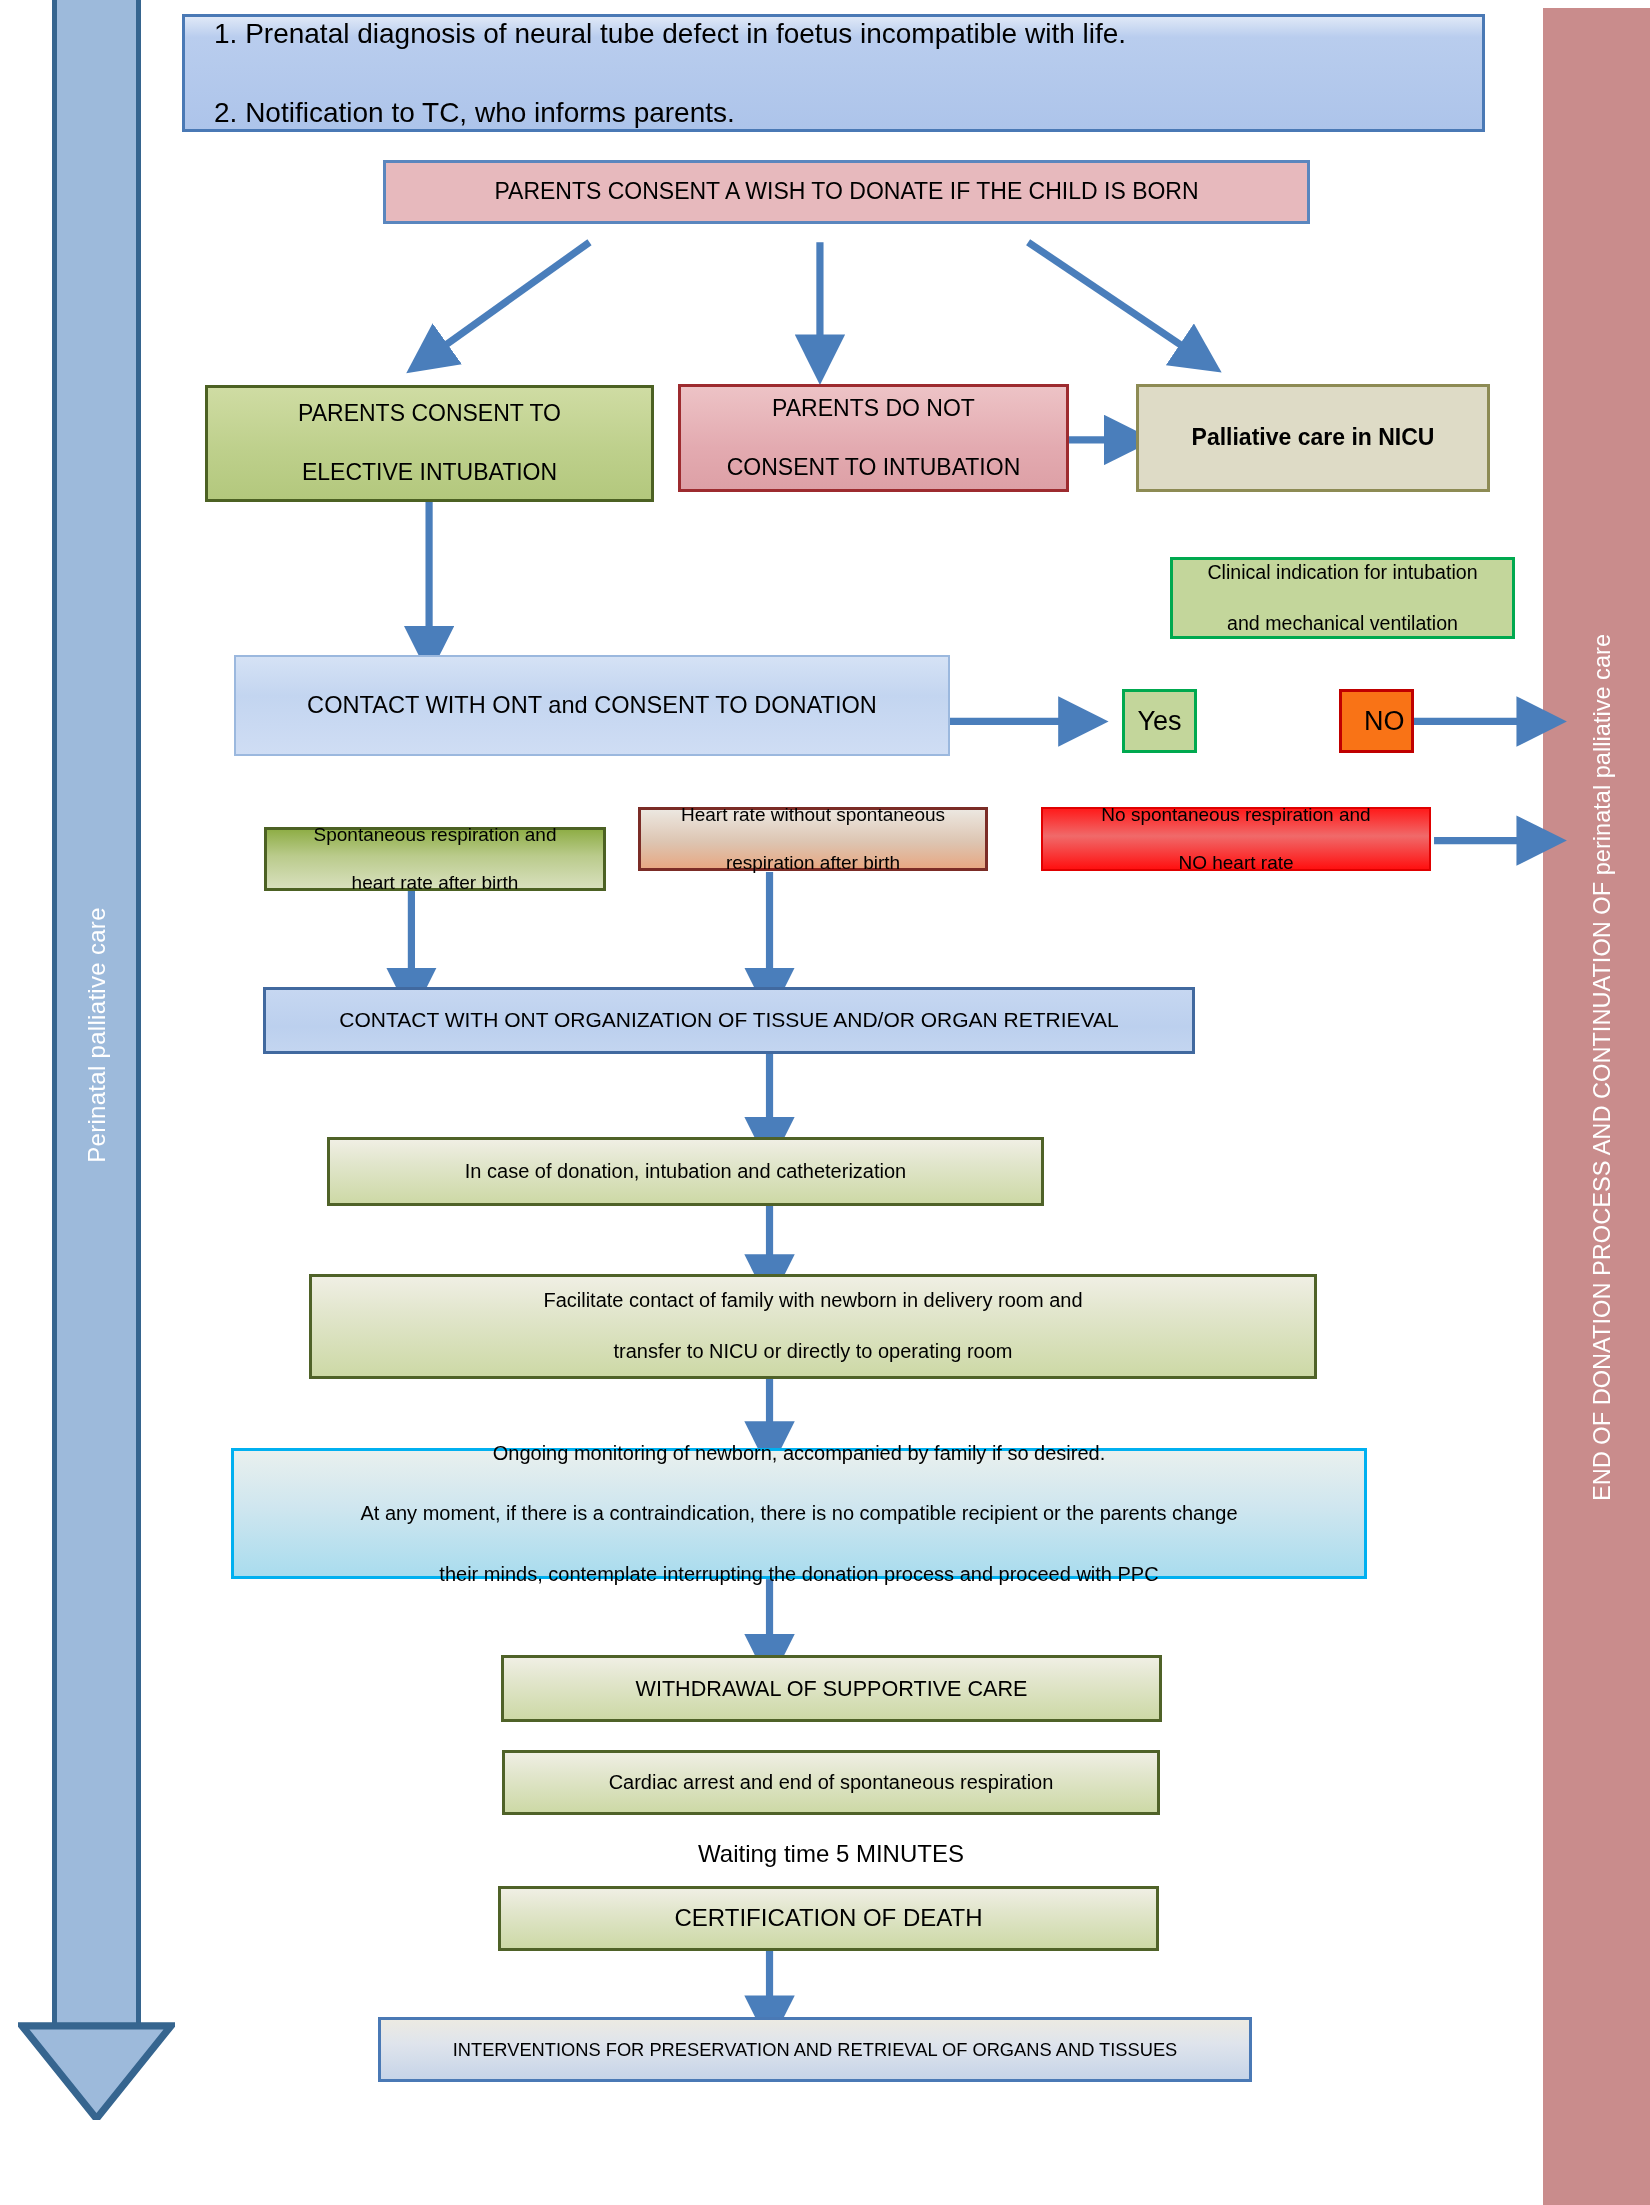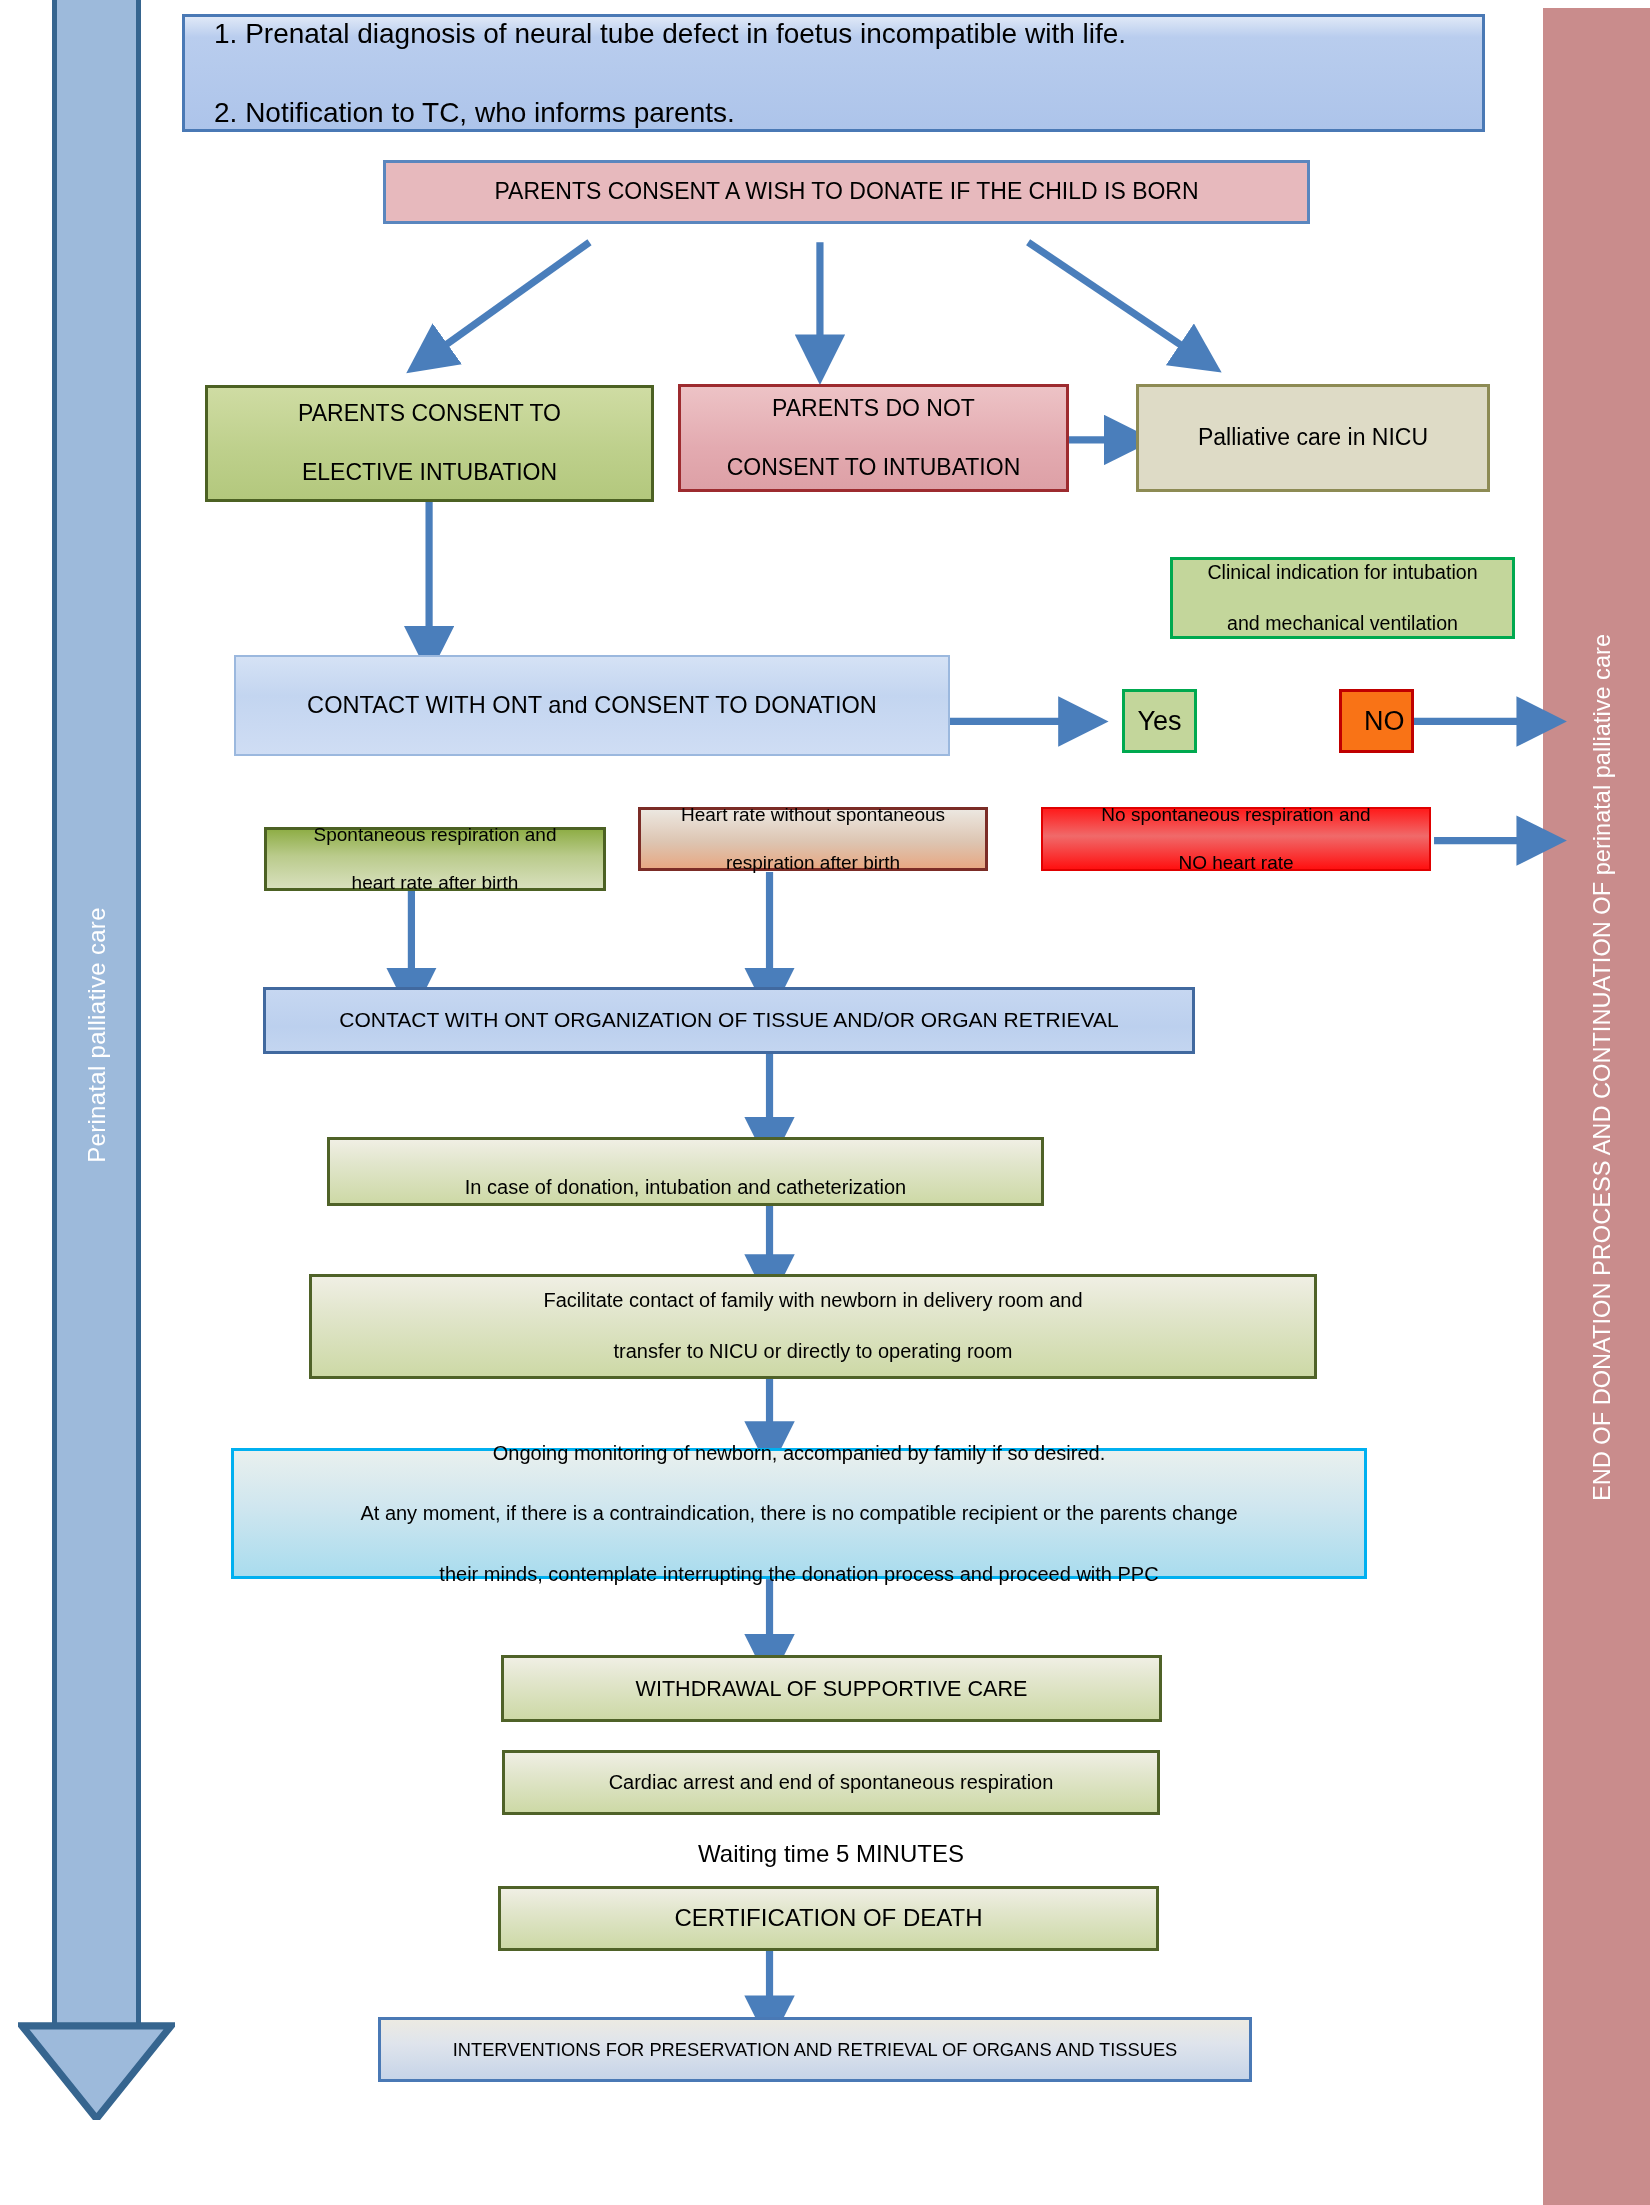--- a/index.html
+++ b/index.html
@@ -148,21 +148,21 @@
     </span>
   </div>
 
   <div class="node sk-darkred" style="left:678px;top:384px;width:391px;height:108px;">
     <span style="font-size:23px;">
       <span>PARENTS DO NOT</span><br>
       <span>CONSENT TO INTUBATION</span>
     </span>
   </div>
 
-  <div class="node sk-khaki" style="left:1136px;top:384px;width:354px;height:108px;">
+  <div class="node sk-khaki" style="left:1136px;top:384px;width:354px;height:108px;font-weight:bold;">
     <span style="font-size:23px;">Palliative care in NICU</span>
   </div>
 
   <div class="node sk-brightgreen" style="left:1136px;top:557px;width:345px;height:82px;">
     <span style="font-size:19.6px;">
       <span>Clinical indication for intubation</span><br>
       <span>and mechanical ventilation</span>
     </span>
   </div>
 
@@ -196,21 +196,21 @@
     <span style="font-size:19px;">
       <span>No spontaneous respiration and</span><br>
       <span>NO heart rate</span>
     </span>
   </div>
 
   <div class="node sk-blue-strong" style="left:263px;top:987px;width:932px;height:67px;">
     <span style="font-size:21px;">CONTACT WITH ONT ORGANIZATION OF TISSUE AND/OR ORGAN RETRIEVAL</span>
   </div>
 
-  <div class="node sk-olivefade" style="left:327px;top:1137px;width:717px;height:69px;align-items:flex-end;">
+  <div class="node sk-olivefade" style="left:327px;top:1137px;width:717px;height:69px;">
     <span style="font-size:20px;">In case of donation, intubation and catheterization</span>
   </div>
 
   <div class="node sk-olivefade" style="left:309px;top:1274px;width:1008px;height:105px;">
     <span style="font-size:20px;">
       <span>Facilitate contact of family with newborn in delivery room and</span><br>
       <span>transfer to NICU or directly to operating room</span>
     </span>
   </div>
 

